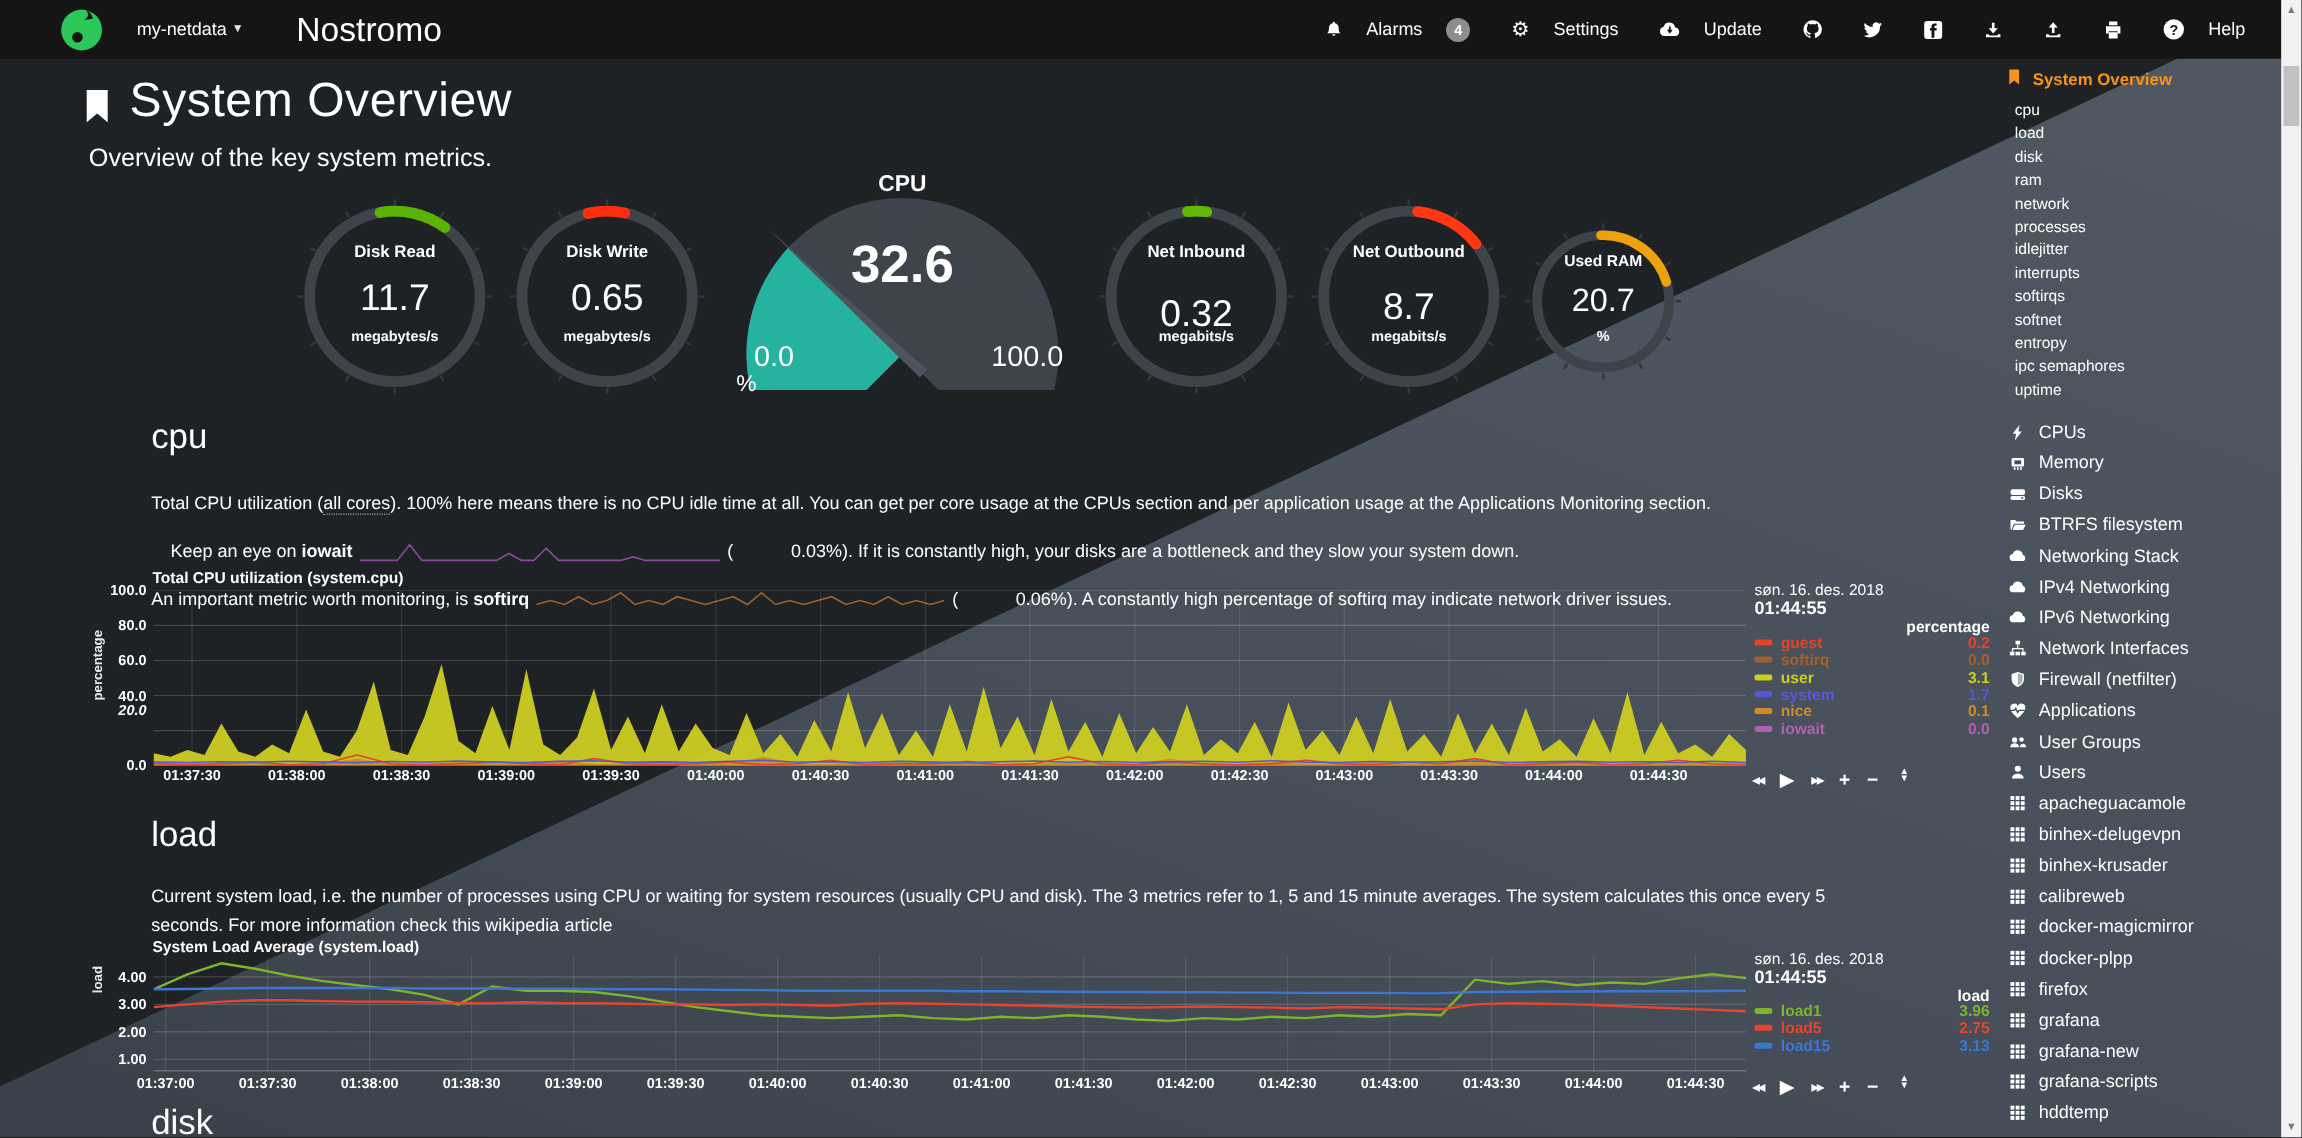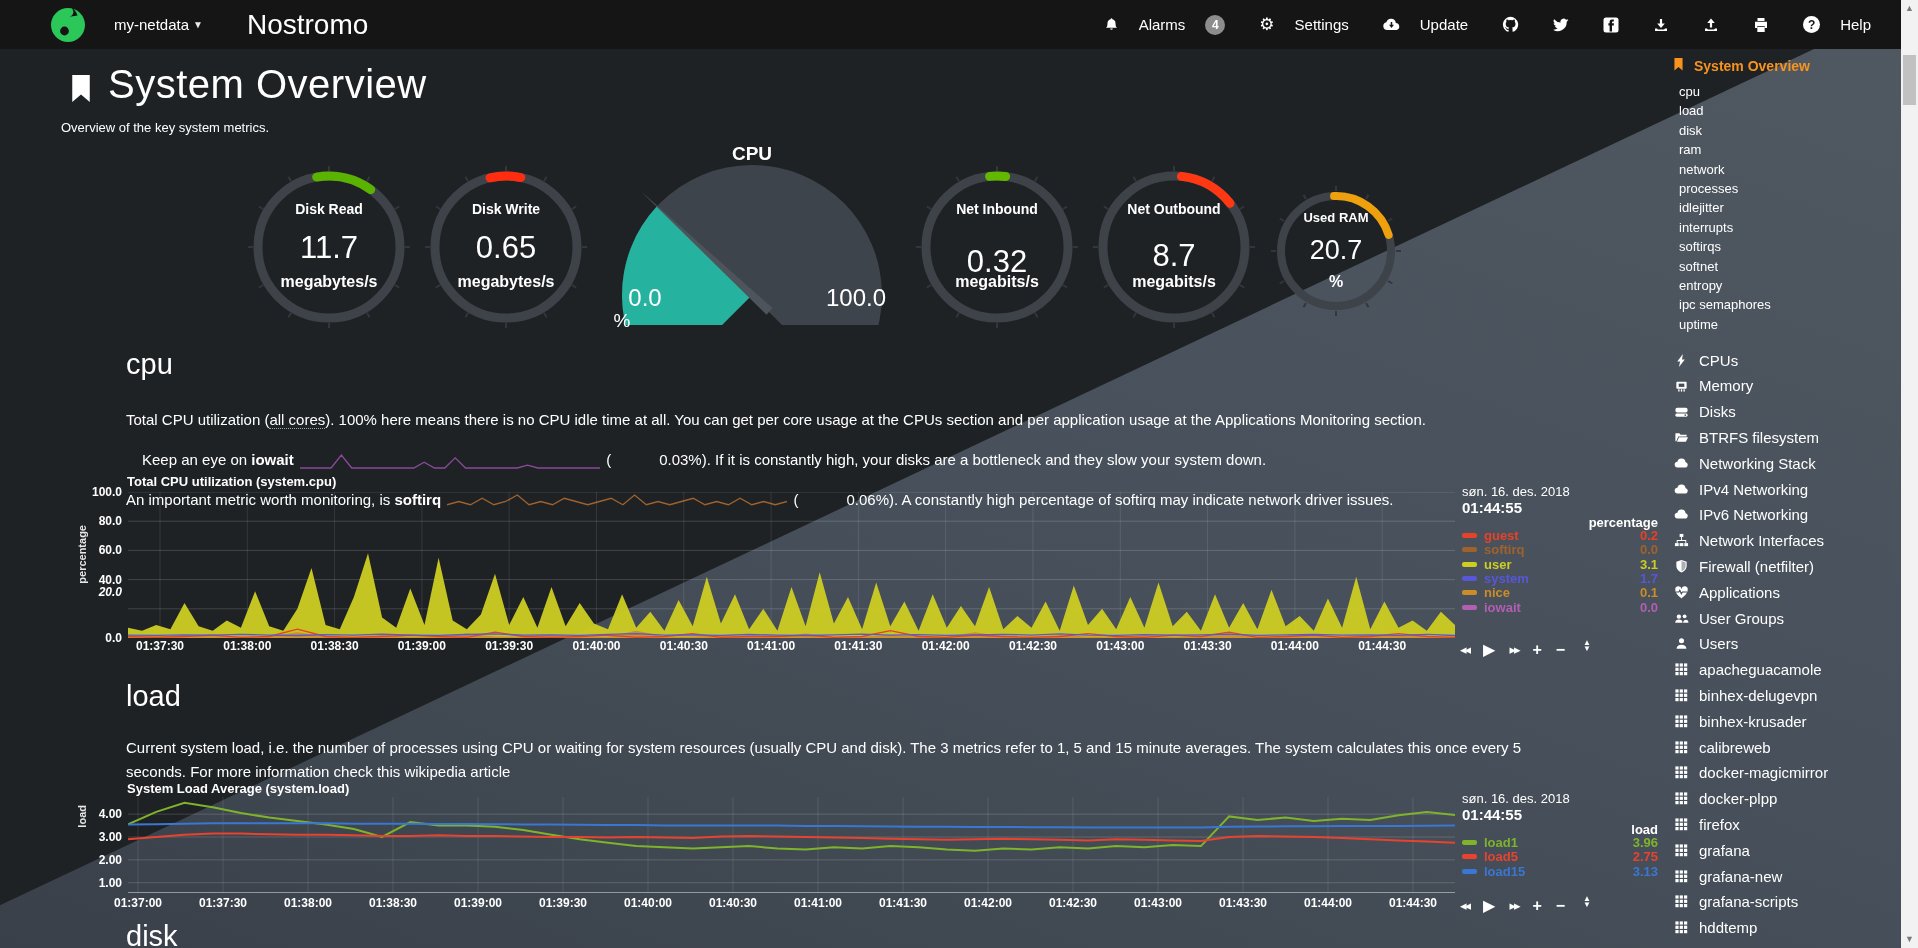--- a/index.html
+++ b/index.html
@@ -19,26 +19,26 @@
   .nav-item{display:flex;align-items:center;gap:20px;cursor:pointer;white-space:nowrap;}
   .nav-item svg{display:block;}
   .badge{display:inline-flex;align-items:center;justify-content:center;width:20px;height:20px;
          border-radius:50%;background:#8d8d8d;color:#fff;font-size:12px;font-weight:bold;}
   .qmark{display:inline-flex;align-items:center;justify-content:center;width:17px;height:17px;border-radius:50%;
          background:#fff;color:#151515;font-weight:bold;font-size:12px;}
   
   .content{position:absolute;inset:0;z-index:5;}
   .page-bookmark{position:absolute;left:67px;top:72px;}
   .page-title{position:absolute;left:108px;top:62px;font-size:40px;font-weight:400;letter-spacing:.5px;}
-  .page-sub{position:absolute;left:61px;top:120px;font-size:13px;}
+  .page-sub{position:absolute;left:74px;top:120px;font-size:21px;}
   
   .gauge{position:absolute;cursor:crosshair;}
   .gauge .lbl{position:absolute;width:100%;text-align:center;font-weight:bold;font-size:14px;}
   .gauge .val{position:absolute;width:100%;text-align:center;font-size:31px;}
-  .gauge .unit{position:absolute;width:100%;text-align:center;font-weight:bold;font-size:16px;}
+  .gauge .unit{position:absolute;width:100%;text-align:center;font-weight:bold;font-size:12px;}
   .cpu-gauge-title{position:absolute;left:652px;top:143px;width:200px;text-align:center;font-size:19px;font-weight:bold;}
   .cpu-gauge-val{position:absolute;left:652px;top:196px;width:200px;text-align:center;font-size:44px;font-weight:bold;}
   .cpu-gauge-min{position:absolute;left:595px;top:284px;width:100px;text-align:center;font-size:24px;}
   .cpu-gauge-max{position:absolute;left:806px;top:284px;width:100px;text-align:center;font-size:24px;}
   .cpu-gauge-unit{position:absolute;left:572px;top:310px;width:100px;text-align:center;font-size:19px;}
   
   .sec-head{position:absolute;left:126px;font-size:29px;font-weight:400;}
   .desc{position:absolute;left:126px;font-size:15px;line-height:24px;width:1430px;}
   .desc b{font-weight:bold;}
   .abbr{border-bottom:1px dotted #9aa;}
@@ -268,20 +268,21 @@
     </div>
 
   <svg id="cpuGauge" style="position:absolute;left:602px;top:125px;" width="300" height="200" viewBox="0 0 300 200">
       <path d="M 150 170 L 58.07611844574882 261.9238815542512 A 130 130 0 1 1 241.92388155425118 261.9238815542512 Z" fill="#3e444b"></path>
       <path d="M 150 170 L 58.07611844574882 261.9238815542512 A 130 130 0 0 1 54.95497268511768 81.30703081577845 Z" fill="#25b3a0"></path>
       <g transform="rotate(-46.97999999999999 150 170)">
         <polygon points="0,-152 4.5,24 -4.5,24" fill="#4d545b" transform="translate(150 170)"></polygon>
       </g>
     </svg>
   <div class="cpu-gauge-title">CPU</div>
+  <div class="cpu-gauge-val">32.6</div>
   <div class="cpu-gauge-min">0.0</div>
   <div class="cpu-gauge-max">100.0</div>
   <div class="cpu-gauge-unit">%</div>
 
   <div class="sec-head" style="top:348px;">cpu</div>
   <div class="desc" style="top:408px;">
     <p style="margin:0;"><span>Total CPU utilization (</span><span class="abbr">all cores</span><span>). 100% here means there is no CPU idle time at all. You can get per core usage at the CPUs section and per application usage at the Applications Monitoring section.</span></p>
     <p style="margin:16px;"><span>Keep an eye on </span><b>iowait</b>
       <svg class="spark" id="spark-iowait" width="300" height="17">
           <polyline points="0,15 10.344827586206897,15 20.689655172413794,15 31.03448275862069,15 41.37931034482759,2 51.724137931034484,15 62.06896551724138,15 72.41379310344828,15 82.75862068965517,15 93.10344827586208,15 103.44827586206897,15 113.79310344827586,15 124.13793103448276,9.222222222222221 134.48275862068965,15 144.82758620689657,15 155.17241379310346,4.888888888888889 165.51724137931035,15 175.86206896551724,15 186.20689655172416,15 196.55172413793102,15 206.89655172413794,15 217.24137931034483,15 227.58620689655172,12.11111111111111 237.93103448275863,15 248.27586206896552,15 258.6206896551724,15 268.9655172413793,15 279.3103448275862,15 289.65517241379314,15 300,15" fill="none" stroke="#8a4a9a" stroke-width="1.3"></polyline>

